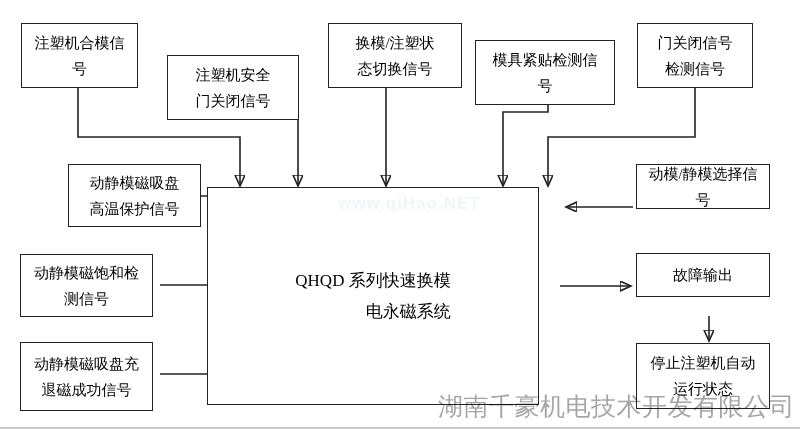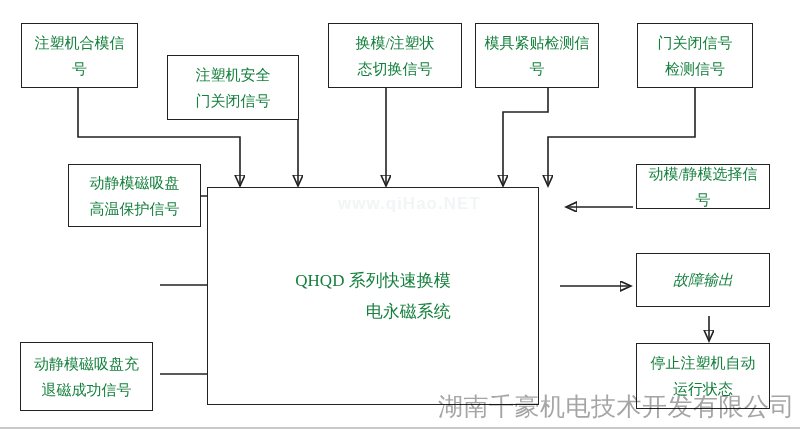--- a/index.html
+++ b/index.html
@@ -12,21 +12,21 @@
     border-bottom:2px solid #c9c9c9;
     box-sizing:border-box;
   }
   .box{
     position:absolute;
     border:1.6px solid #222222;
     background:#ffffff;
     display:flex;align-items:center;justify-content:center;
     text-align:center;
     white-space:pre-line;
-    color:#15803d;
+    color:#000000;
     font-size:15px;line-height:26px;
     z-index:2;
     box-sizing:border-box;
   }
   .center-box{
     font-size:17px;line-height:31px;
   }
   #connectors{
     position:absolute;left:0;top:0;z-index:1;
   }
@@ -50,31 +50,31 @@
     color:rgba(140,140,140,0.78);
     z-index:3;
     mix-blend-mode:multiply;
     white-space:nowrap;
   }
 
   
   #t1{left:21px;top:23px;width:117px;height:65px;}
   #t2{left:167px;top:23px;width:132px;height:65px;margin-top:32px;}
   #t3{left:328px;top:23px;width:134px;height:65px;}
-  #t4{left:475px;top:23px;width:124px;height:65px;}
+  #t4{left:475px;top:40px;width:140px;height:65px;}
   #t5{left:637px;top:23px;width:116px;height:65px;}
 
   
   #l1{left:20px;top:164px;width:133px;height:63px;margin-left:48px;}
   #l2{left:20px;top:254px;width:133px;height:63px;}
   #l3{left:20px;top:342px;width:133px;height:69px;}
 
   
   #r1{left:636px;top:164px;width:134px;height:45px;}
-  #r2{left:636px;top:253px;width:134px;height:54px;font-style:italic;}
+  #r2{left:636px;top:253px;width:134px;height:44px;}
   #r3{left:636px;top:343px;width:134px;height:66px;}
 
   
   #cb{left:207px;top:187px;width:332px;height:218px;text-align:right;}
 </style>
 </head>
 <body>
 
 <div id="canvas">
 
@@ -125,20 +125,22 @@
 门关闭信号</div>
   <div class="box" id="t3">换模/注塑状
 态切换信号</div>
   <div class="box" id="t4">模具紧贴检测信
 号</div>
   <div class="box" id="t5">门关闭信号
 检测信号</div>
 
   <div class="box" id="l1">动静模磁吸盘
 高温保护信号</div>
+  <div class="box" id="l2">动静模磁饱和检
+测信号</div>
   <div class="box" id="l3">动静模磁吸盘充
 退磁成功信号</div>
 
   <div class="box" id="r1">动模/静模选择信
 号</div>
   <div class="box" id="r2">故障输出</div>
   <div class="box" id="r3">停止注塑机自动
 运行状态</div>
 
   <div class="box center-box" id="cb">QHQD 系列快速换模

